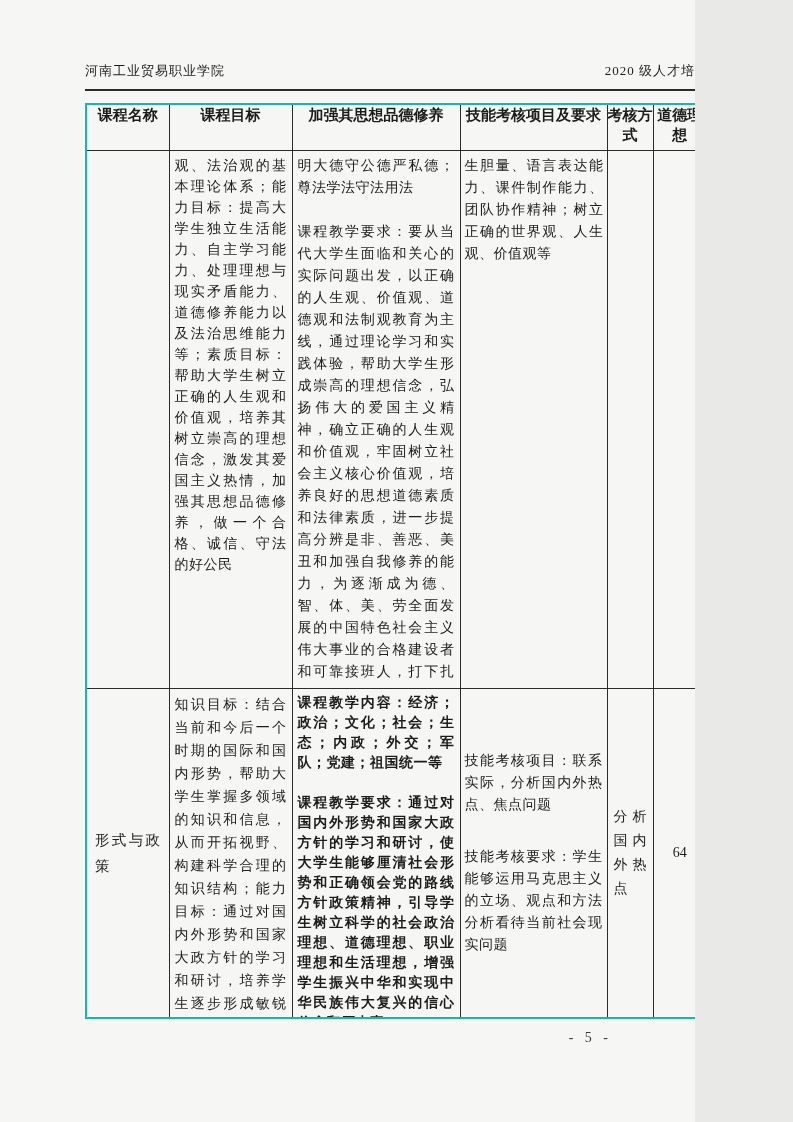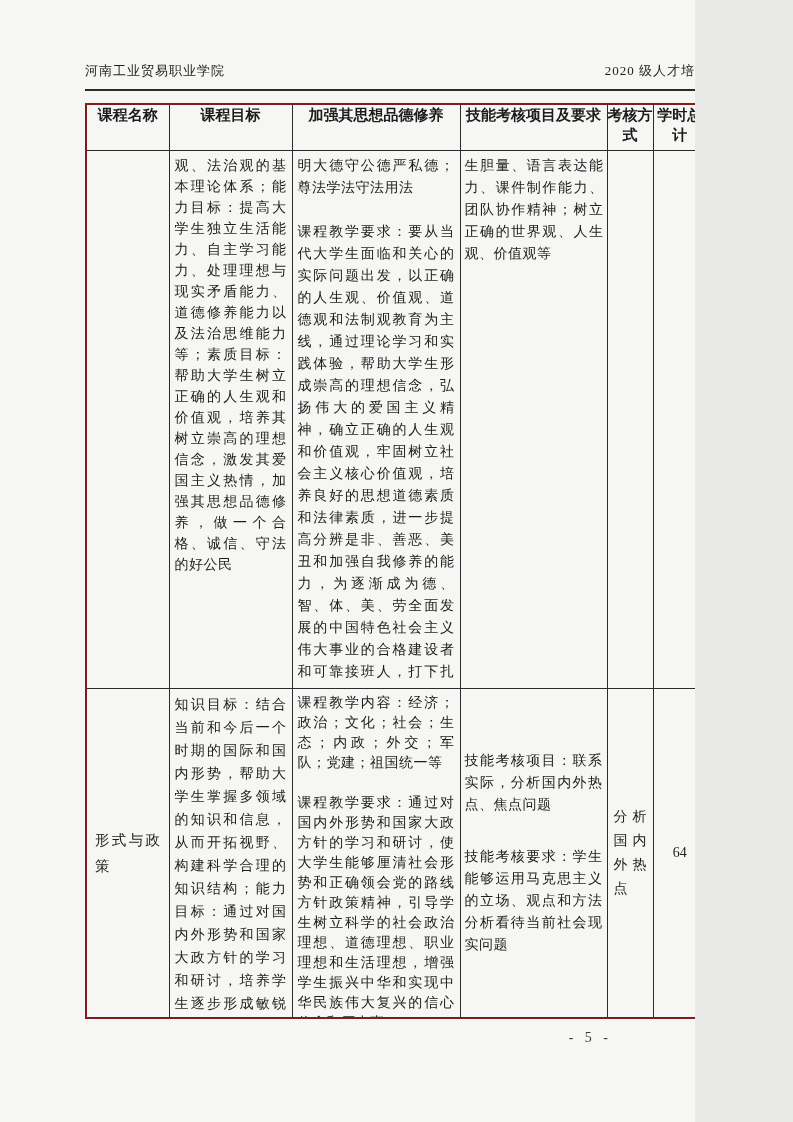--- a/index.html
+++ b/index.html
@@ -31,21 +31,21 @@
     border-bottom: 2px solid #2b2b2b;
   }
   
   table.course-table {
     position: absolute;
     left: 85px;
     top: 103px;
     width: 621px;
     border-collapse: collapse;
     table-layout: fixed;
-    border: 2px solid #7f1d1d;
+    border: 2px solid #14b8a6;
   }
   table.course-table th, table.course-table td {
     border: 1.5px solid #2b2b2b;
     padding: 0;
     vertical-align: top;
     overflow: hidden;
   }
   th.hcell {
     height: 45px;
     vertical-align: middle;
@@ -69,21 +69,21 @@
   tr.r1 td.skills-cell .clip  { line-height: 22px; max-height: 530px; padding-left: 4px; padding-right: 3px; }
   tr.r1 td.content-cell p + p { margin-top: 22px; }
   
   tr.r2 td { height: 328px; }
   tr.r2 td.name-cell {
     vertical-align: middle;
     text-align: justify;
   }
   tr.r2 td.name-cell .clip { font-size: 14.5px; line-height: 26px; padding: 0 8px; }
   tr.r2 td.obj-cell .clip     { line-height: 23px; max-height: 324px; }
-  tr.r2 td.content-cell .clip { line-height: 20px; max-height: 324px; }
+  tr.r2 td.content-cell .clip { line-height: 20px; max-height: 324px; font-weight: bold; }
   tr.r2 td.skills-cell { vertical-align: middle; }
   tr.r2 td.skills-cell .clip  { line-height: 22px; padding: 0 4px 0 4px; max-height: 320px; }
   tr.r2 td.content-cell p + p { margin-top: 20px; }
   tr.r2 td.skills-cell  p + p { margin-top: 30px; }
   tr.r2 td.assess-cell, tr.r2 td.hours-cell { vertical-align: middle; text-align: center; }
   tr.r2 td.assess-cell .clip { font-size: 14px; line-height: 24px; padding: 0 6px; text-align: justify; text-justify: inter-character; }
   tr.r2 td.hours-cell  .clip { font-size: 14px; padding: 0; }
   p { margin: 0; }
   
   .page-footer {
@@ -114,21 +114,21 @@
       <col style="width:46px">
       <col style="width:54px">
     </colgroup>
     <thead>
       <tr>
         <th class="hcell">课程名称</th>
         <th class="hcell">课程目标</th>
         <th class="hcell">加强其思想品德修养</th>
         <th class="hcell">技能考核项目及要求</th>
         <th class="hcell">考核方式</th>
-        <th class="hcell">学时总计</th>
+        <th class="hcell">道德理想</th>
       </tr>
     </thead>
     <tbody>
       <tr class="r1">
         <td class="name-cell">
           <div class="clip"></div>
         </td>
         <td class="obj-cell">
           <div class="clip cjk">观、法治观的基本理论体系；能力目标：提高大学生独立生活能力、自主学习能力、处理理想与现实矛盾能力、道德修养能力以及法治思维能力等；素质目标：帮助大学生树立正确的人生观和价值观，培养其树立崇高的理想信念，激发其爱国主义热情，加强其思想品德修养，做一个合格、诚信、守法的好公民</div>
         </td>

